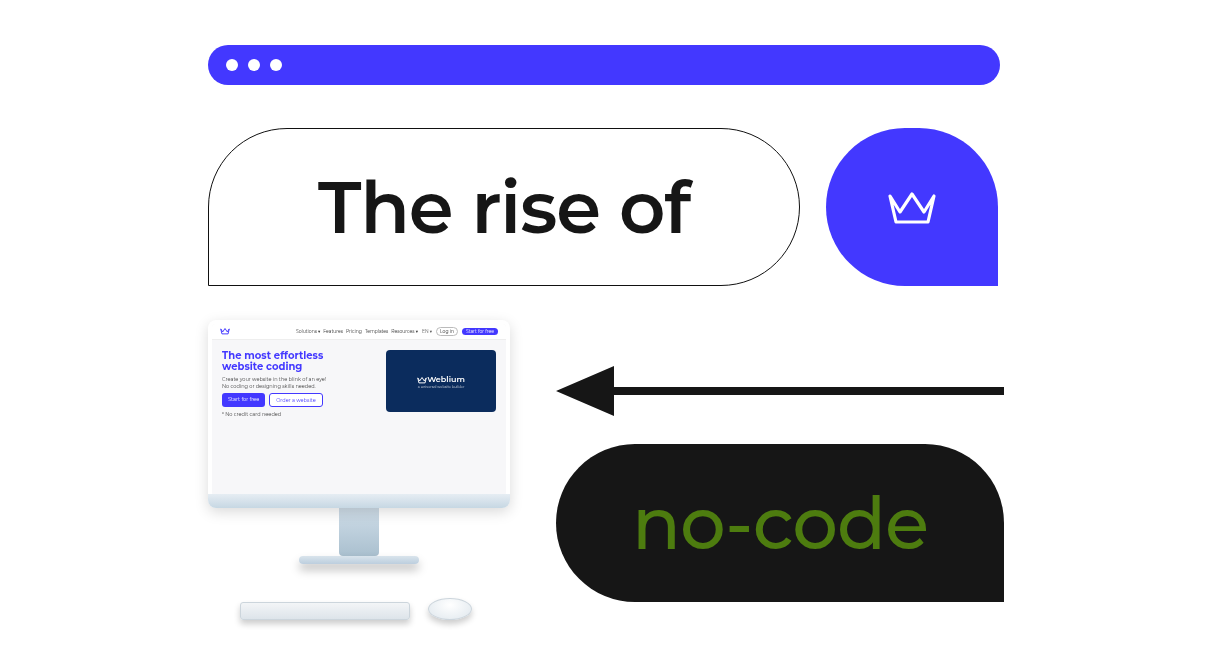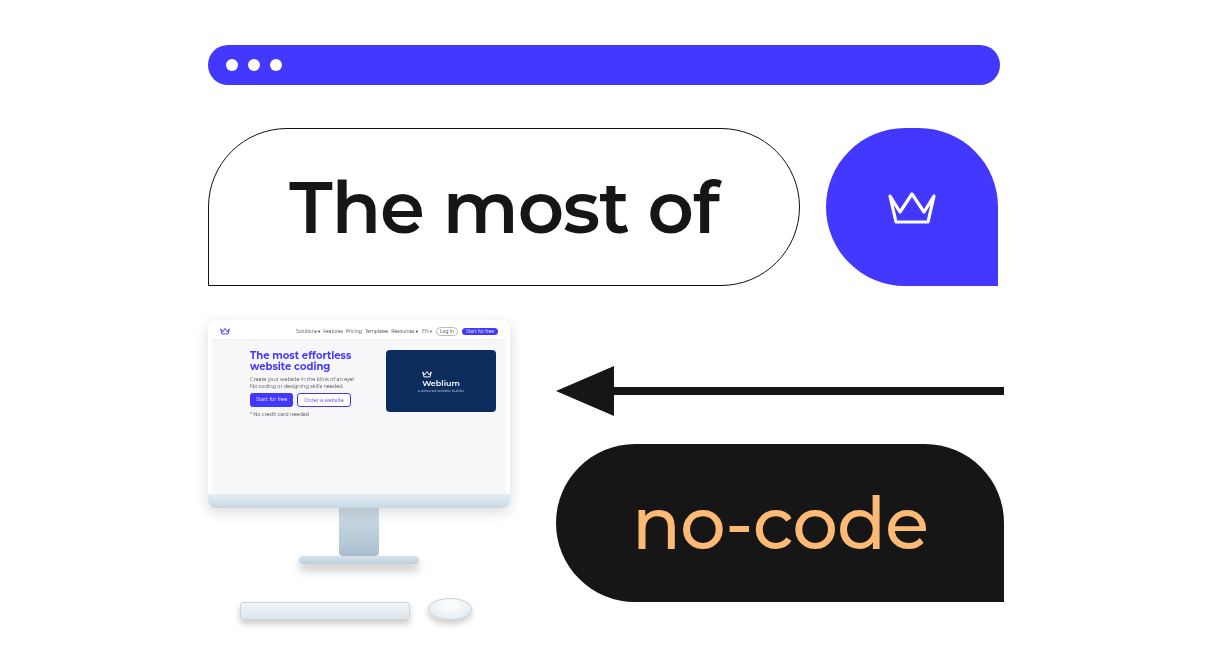--- a/index.html
+++ b/index.html
@@ -86,21 +86,21 @@
     top: 444px;
     width: 448px;
     height: 158px;
     background: var(--near-black);
     border-radius: 80px 80px 0 80px;
     display:flex; align-items:center; justify-content:center;
   }
   .nocode-text {
     font-size: 72px;
     font-weight: 500;
-    color:#fdba74;
+    color:#4d7c0f;
     letter-spacing: -1px;
   }
 
   
   
   .imac {
     position: absolute;
     left: 208px;
     top: 320px;
     width: 302px;
@@ -164,51 +164,51 @@
   .site-nav .mini-logo { color: var(--blue); font-weight:700; font-size:7px;}
   .site-nav .links { display:flex; gap:3px; margin-left:auto; color:#333; font-size:4.5px;}
   .site-nav .lang { font-size:4.5px; color:#555;}
   .site-nav .outline-btn {
     border:1px solid #bbb; border-radius:6px; padding:1px 3px; font-size:4.5px;
   }
   .site-nav .fill-btn {
     background: var(--blue); color:#fff; border-radius:6px; padding:1px 4px; font-size:4.5px;
   }
   .hero-row { display:flex; padding: 10px 10px 4px 10px; gap:6px;}
-  .hero-left { flex:1;margin-left:28px; }
+  .hero-left { flex:1; }
   .hero-left h1 {
     margin:0; font-size:10px; color: var(--blue); font-weight:700; line-height:1.1;
   }
   .hero-left p { margin:4px 0; font-size:5px; color:#444; line-height:1.3;}
   .hero-btns { display:flex; gap:4px; margin-top:4px;}
   .hero-btns .fill { background: var(--blue); color:#fff; font-size:5px; padding:3px 6px; border-radius:3px;}
   .hero-btns .out { border:1px solid var(--blue); color:var(--blue); font-size:5px; padding:3px 6px; border-radius:3px; background:#fff;}
   .hero-note { font-size:4.5px; color: var(--blue); margin: 4px 0 0 0;}
   .hero-card {
     width: 110px; height: 62px; background: var(--panel-blue);
     border-radius:4px;
     display:flex; align-items:center; justify-content:center; flex-direction:column;
     color:#fff;
   }
-  .hero-card .brand-row{ display:flex; align-items:flex-start; gap:0; font-size:8px; font-weight:600;flex-direction:column;}
+  .hero-card .brand-row{ display:flex; align-items:flex-end; gap:0; font-size:8px; font-weight:600;}
   .hero-card .sub { font-size:3.5px; opacity:.8; margin-top:1px;}
   .mini-crown { width:10px; height:8px; }
 
 </style>
 </head>
 <body>
 
 <div class="browser-bar">
   <span class="dot"></span>
   <span class="dot"></span>
   <span class="dot"></span>
 </div>
 
 <div class="heading-pill">
-  <span class="heading-pill-text">The most of</span>
+  <span class="heading-pill-text">The rise of</span>
 </div>
 
 <div class="logo-badge">
   <svg class="crown-svg" viewBox="0 0 52 38">
     <path d="M4 8 L14 24 L26 6 L38 24 L48 8 L42 34 L10 34 Z" fill="none" stroke="#fff" stroke-width="3.2" stroke-linejoin="round" stroke-linecap="round"></path>
   </svg>
 </div>
 
 <div class="arrow-wrap">
   <svg viewBox="0 0 448 74" width="448" height="74">

